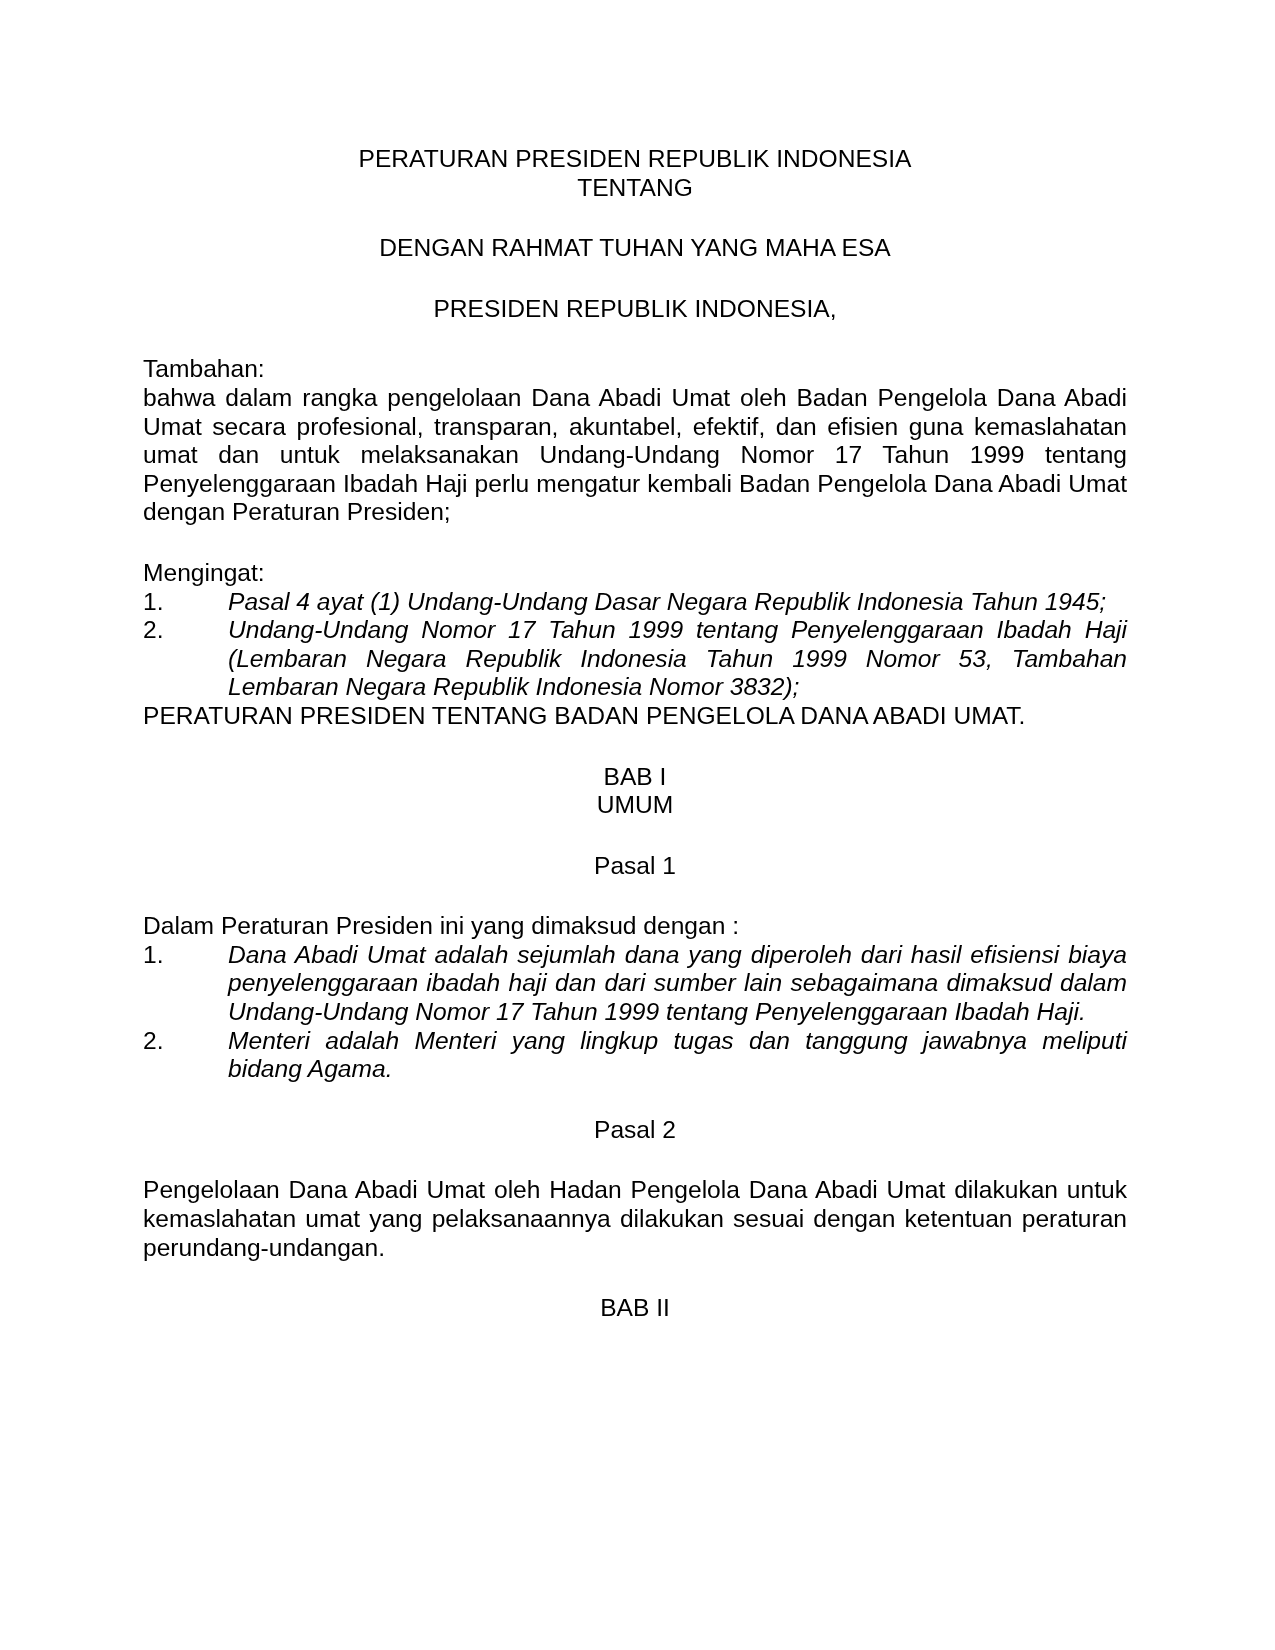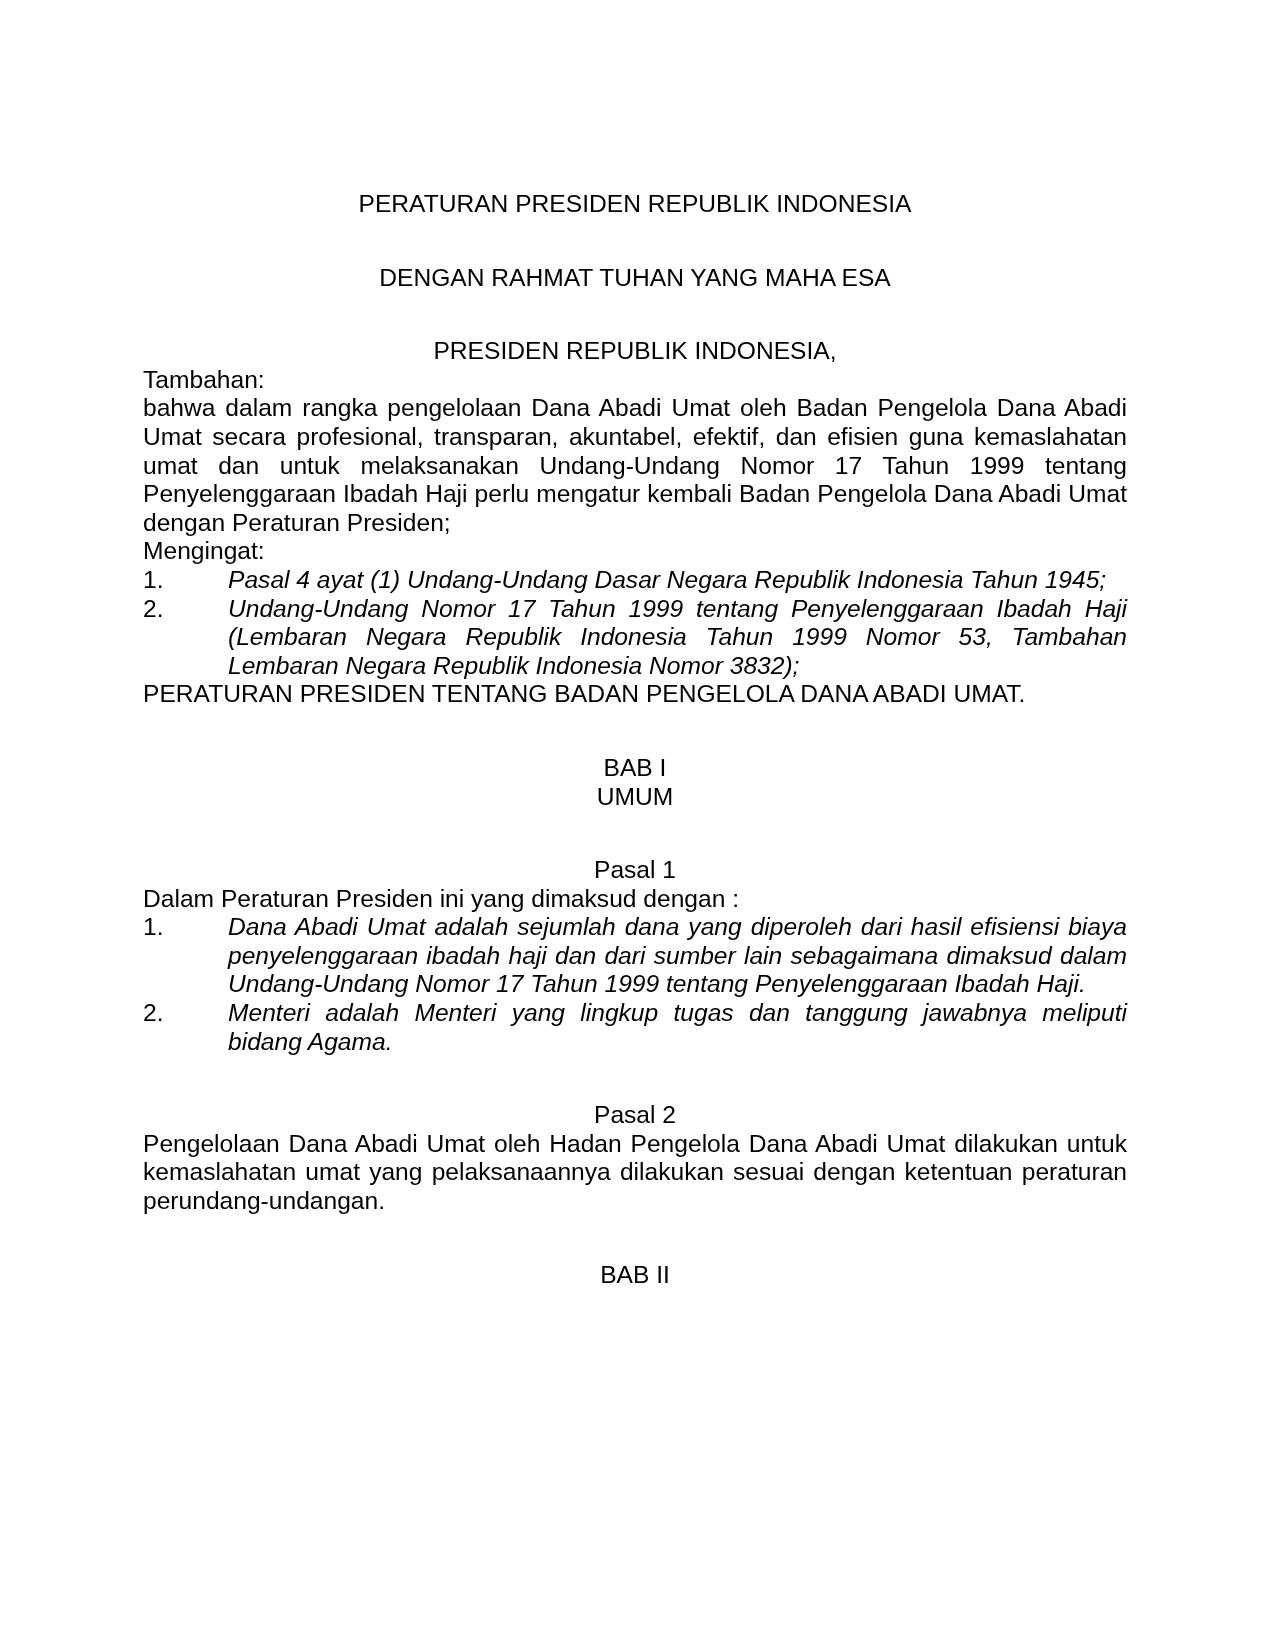--- a/index.html
+++ b/index.html
@@ -13,34 +13,35 @@
     height: 1650px;
     box-sizing: border-box;
     padding: 145px 148px 0 143px;
     background: #ffffff;
     color: #000000;
     font-family: "Liberation Sans", sans-serif;
     font-size: 24.6px;
     line-height: 28.6px;
     overflow: hidden;
   }
-  .center { text-align: center; margin-top: 45px; }
+  .center { text-align: center; }
   .justify { text-align: justify; }
-  .gap { }
+  .gap { margin-top: 32px; }
   .li { display: flex; }
   .li .num { flex: 0 0 85px; }
   .li .txt { flex: 1; font-style: italic; }
 </style>
 </head>
 <body>
 
 <div class="page">
 
   <div class="center">
     <div>PERATURAN PRESIDEN REPUBLIK INDONESIA</div>
+    <div>TENTANG</div>
   </div>
 
   <div class="center gap">DENGAN RAHMAT TUHAN YANG MAHA ESA</div>
 
   <div class="center gap">PRESIDEN REPUBLIK INDONESIA,</div>
 
   <div class="gap">Tambahan:</div>
   <div class="justify">bahwa dalam rangka pengelolaan Dana Abadi Umat oleh Badan Pengelola Dana Abadi Umat secara profesional, transparan, akuntabel, efektif, dan efisien guna kemaslahatan umat dan untuk melaksanakan Undang-Undang Nomor 17 Tahun 1999 tentang Penyelenggaraan Ibadah Haji perlu mengatur kembali Badan Pengelola Dana Abadi Umat dengan Peraturan Presiden;</div>
 
   <div class="gap">Mengingat:</div>

